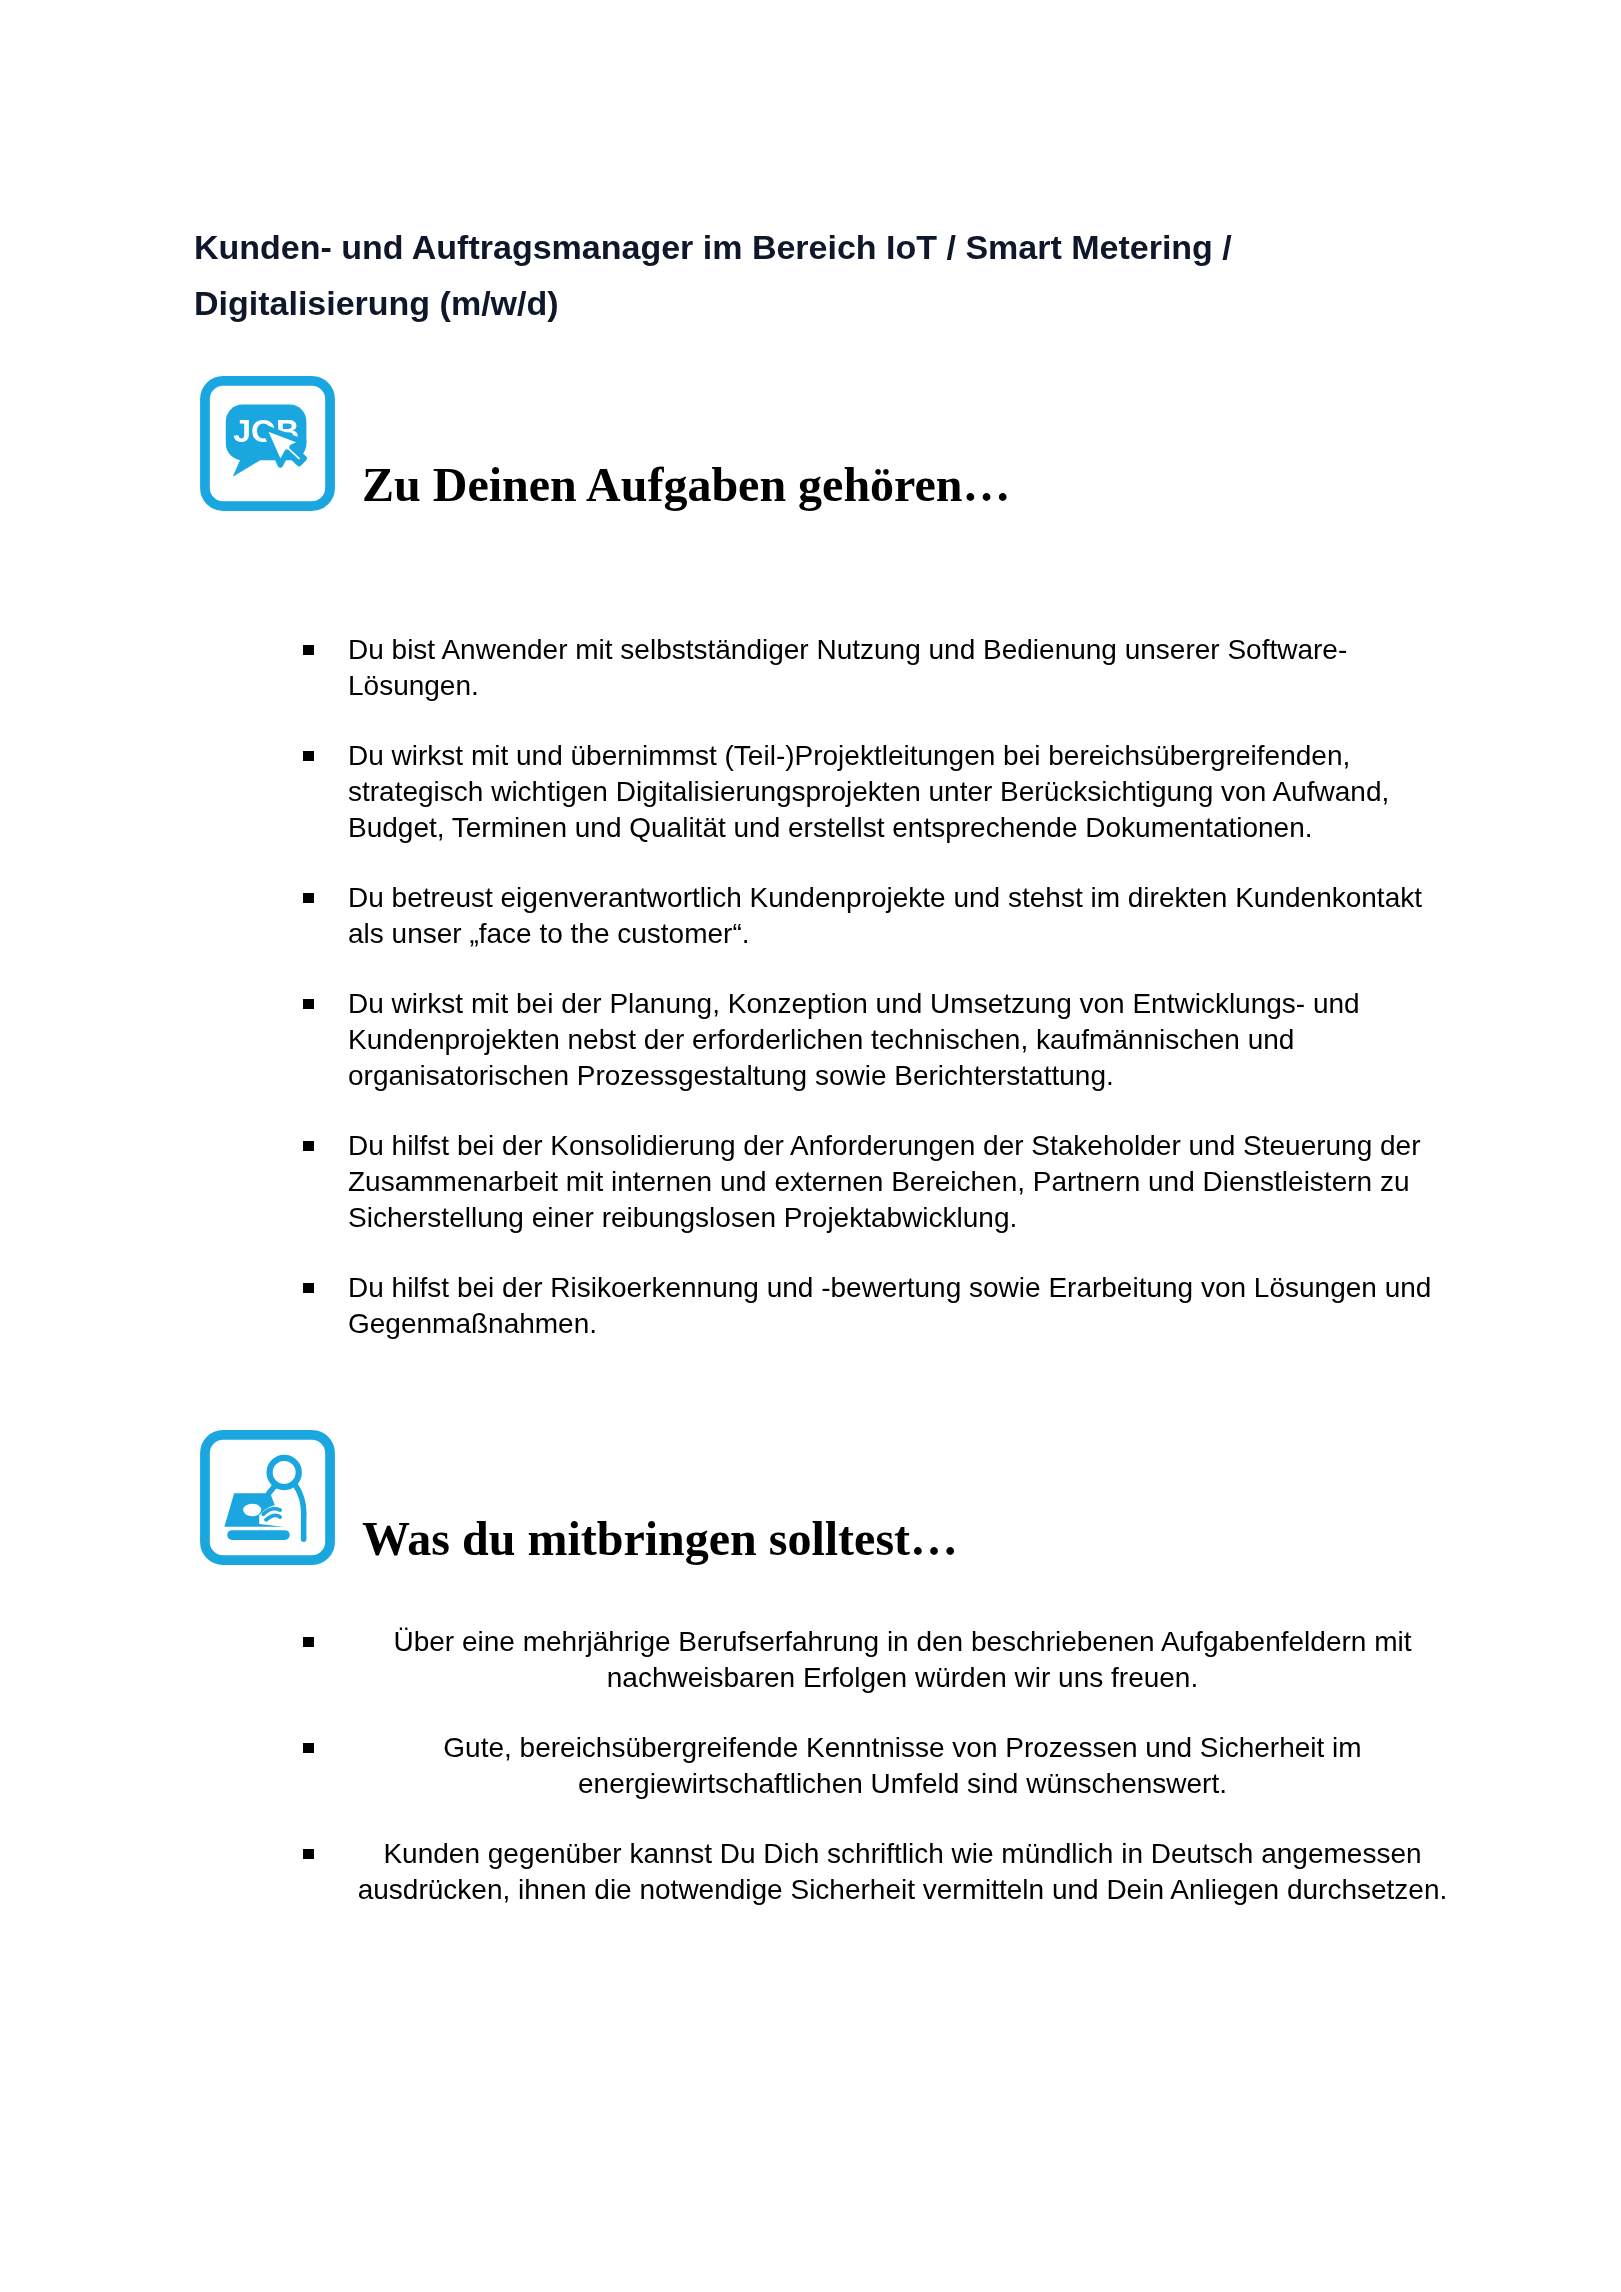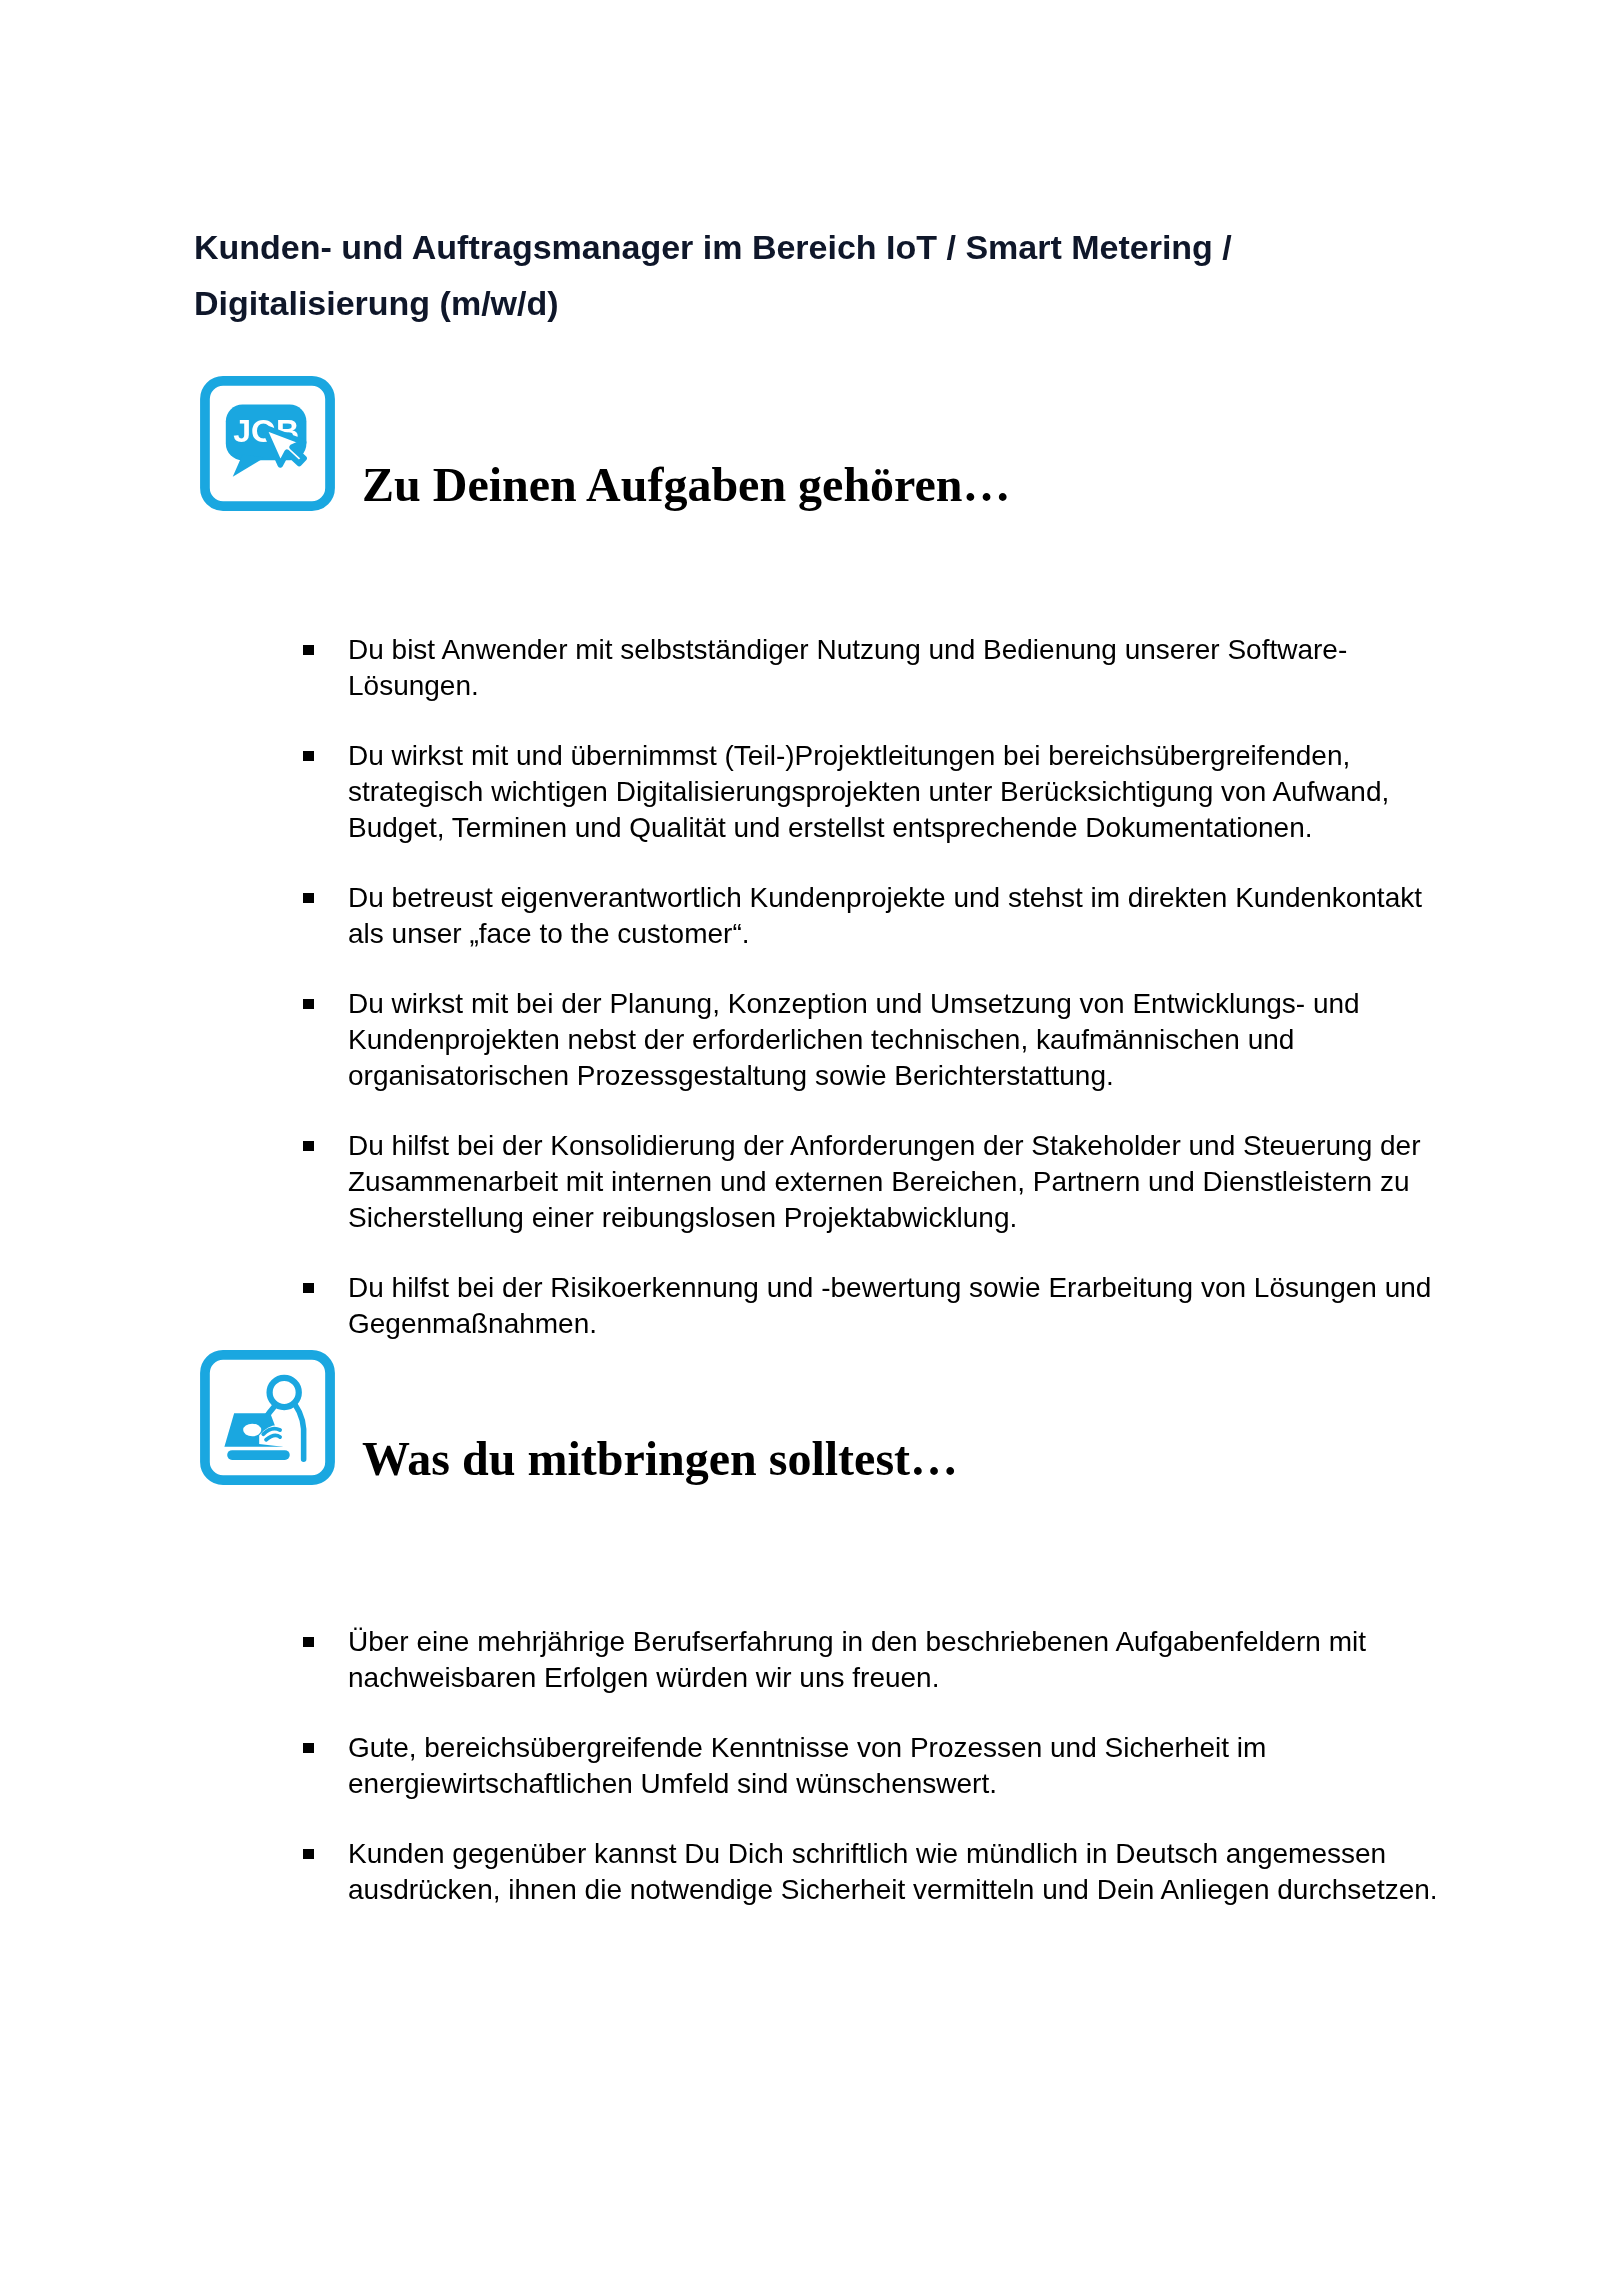--- a/index.html
+++ b/index.html
@@ -22,41 +22,41 @@
     line-height: 56px;
     color: #0f172a;
   }
   .section-header {
     position: absolute;
     left: 198px;
     display: flex;
     align-items: flex-end;
   }
   .section-header.sec1 { top: 374px; }
-  .section-header.sec2 { top: 1348px; align-items: flex-end; }
+  .section-header.sec2 { top: 1428px; align-items: flex-end; }
   .icon-box { width: 139px; height: 139px; flex: 0 0 auto; }
   .section-heading {
     font-family: "Liberation Serif", serif;
     font-weight: bold;
     font-size: 48px;
     line-height: 1;
     margin-left: 25px;
     margin-bottom: 3.6px;
     white-space: nowrap;
   }
   .bullet-list {
     position: absolute;
     left: 297px;
     width: 1158px;
     margin: 6px;
     padding: 0;
     list-style: none;
   }
   .bullet-list.list1 { top: 626px; }
-  .bullet-list.list2 { top: 1618px; }
+  .bullet-list.list2 { top: 1618px; text-align: center; }
   .bullet-item {
     position: relative;
     padding-left: 45px;
     margin: 0 0 34px 0;
     font-size: 28px;
     line-height: 36px;
     max-width: 1109px;
   }
   .bullet-marker {
     position: absolute;

